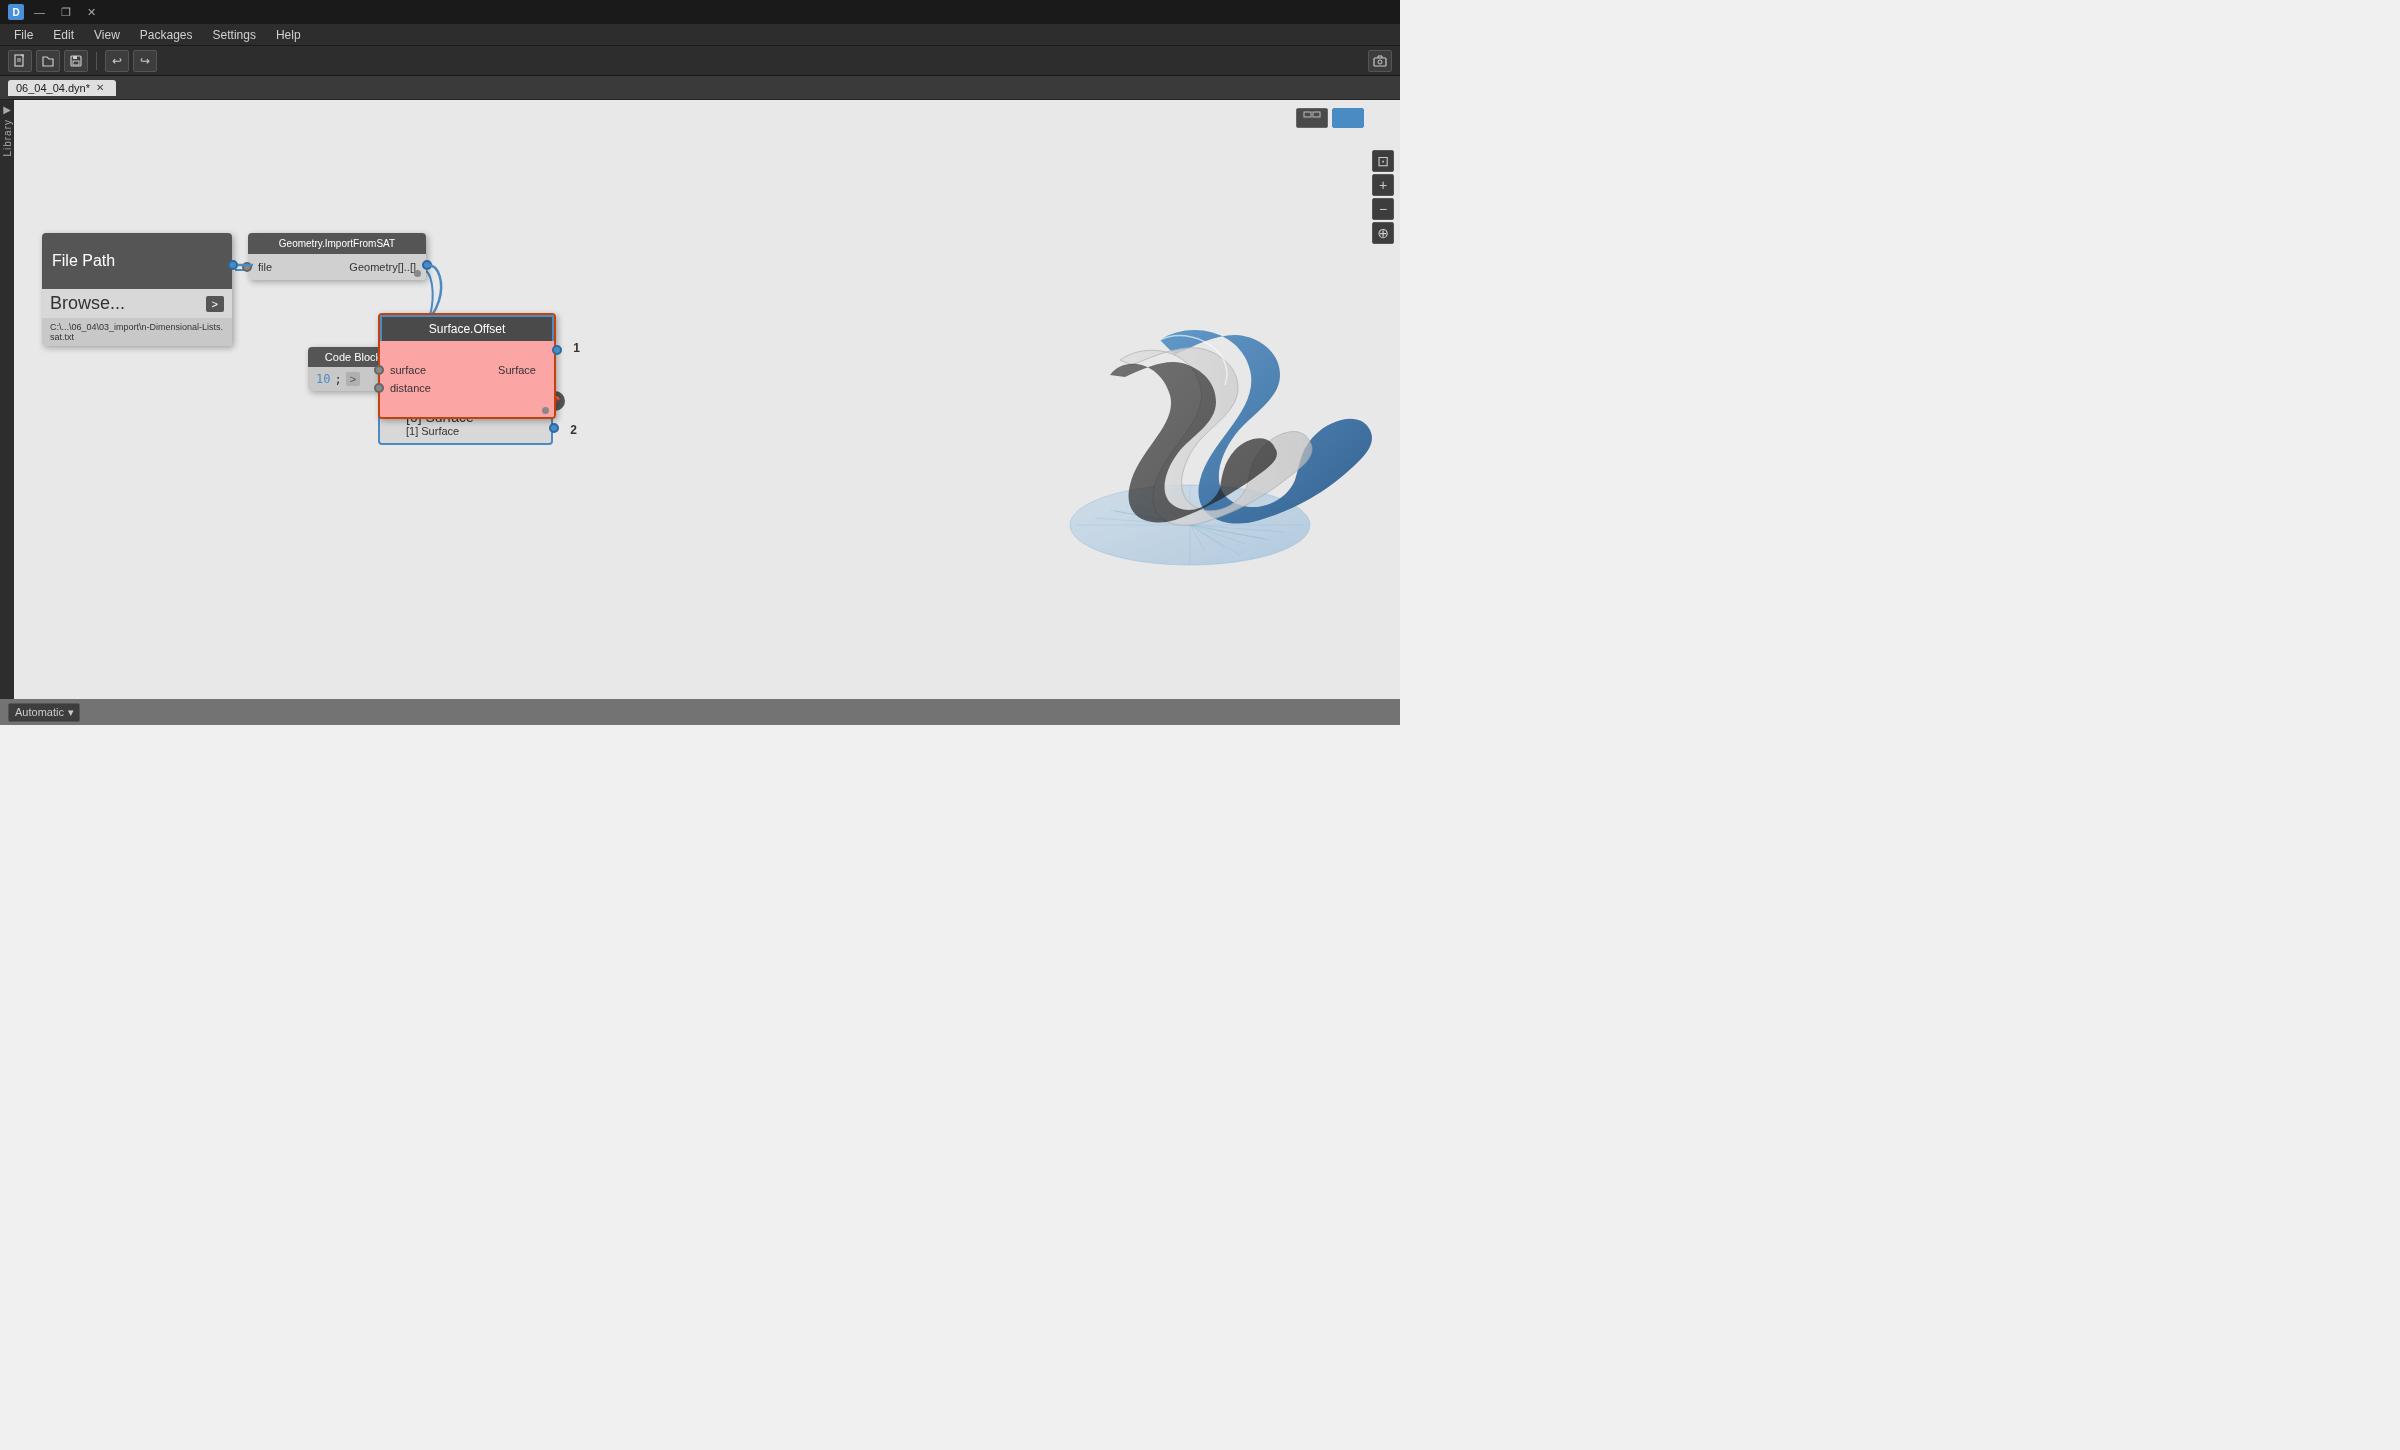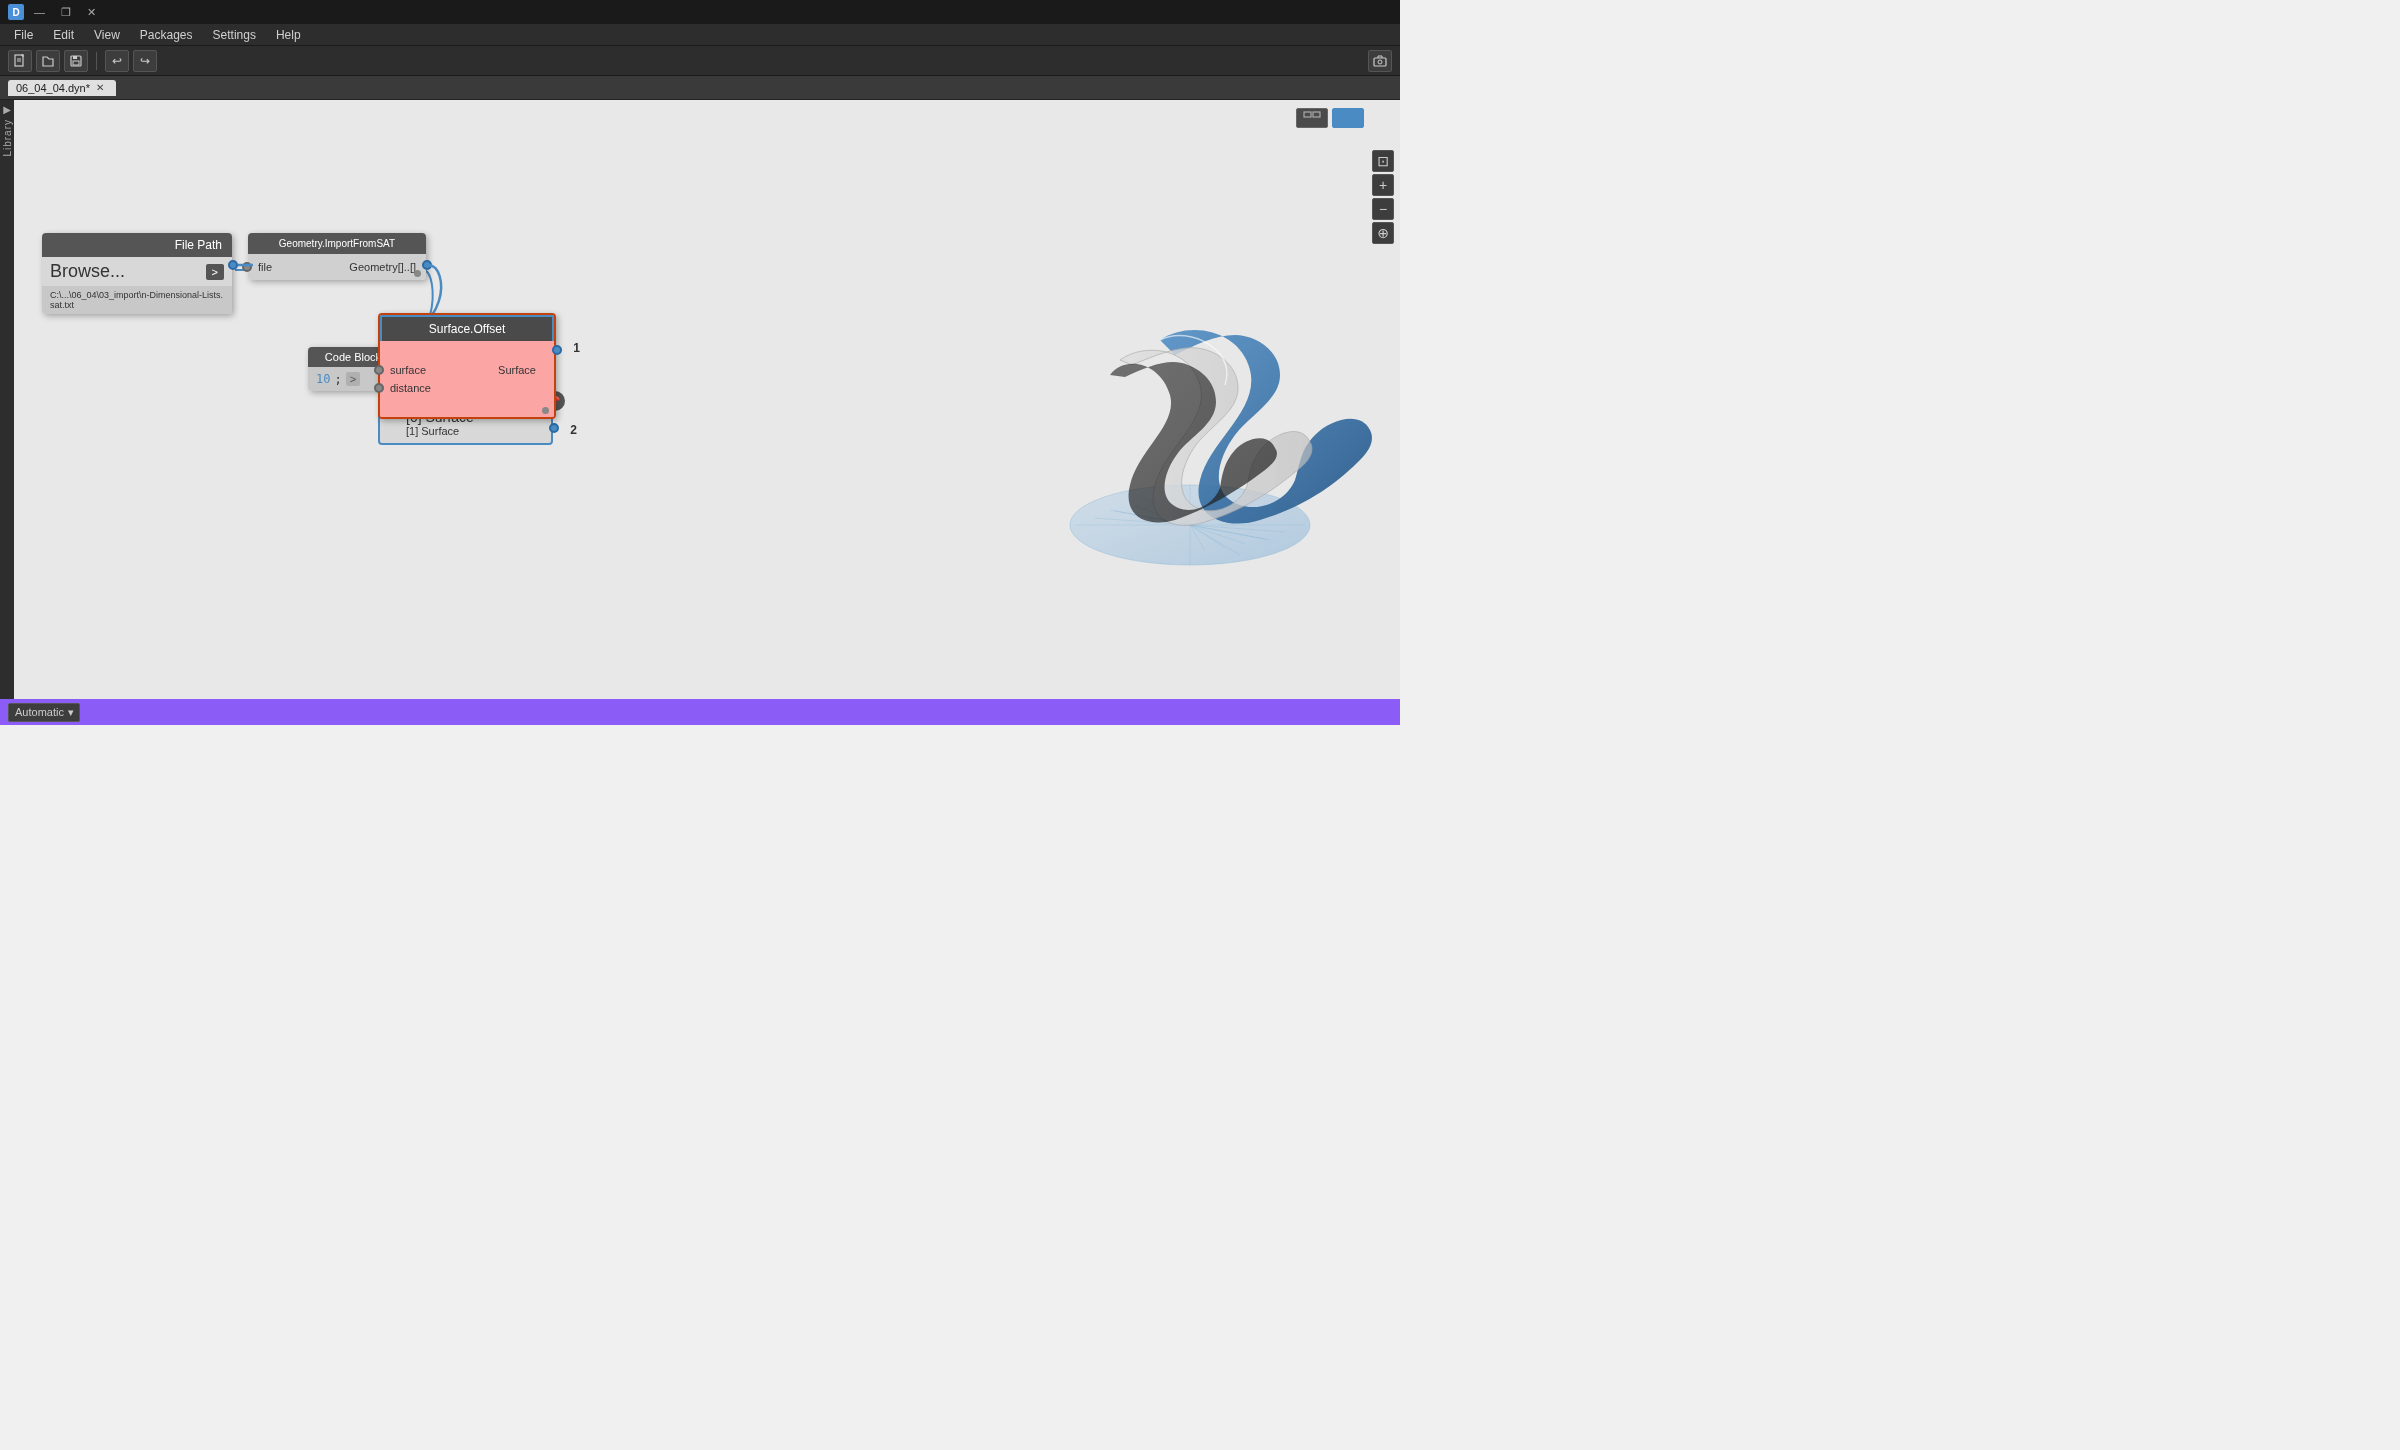--- a/index.html
+++ b/index.html
@@ -207,24 +207,24 @@
 
     
     #node-filepath {
       left: 42px;
       top: 133px;
       width: 190px;
     }
     #node-filepath .node-header {
       background: #555;
       color: white;
-      padding: 5px 10px;
+      padding: 19px 10px;
       border-radius: 4px 4px 0 0;
-      font-size: 12px;
-      text-align: right;
+      font-size: 16px;
+      text-align: left;
     }
     #node-filepath .node-body {
       background: #d0d0d0;
       border-radius: 0 0 4px 4px;
     }
     #node-filepath .browse-row {
       display: flex;
       align-items: center;
       padding: 4px 8px;
       background: #d8d8d8;
@@ -604,20 +604,20 @@
         <path d="M 160,80 C 185,62 230,68 240,105 C 250,140 205,168 195,205 C 185,240 215,252 245,242 C 290,228 320,205 340,188 C 350,180 355,170 350,162 C 342,144 318,152 305,165 C 292,178 290,192 287,206 C 278,228 250,238 232,225 C 214,212 222,184 236,165 C 250,146 278,132 278,108 C 278,85 256,70 237,68 C 218,66 196,75 172,85 Z" fill="url(#whiteGrad)" stroke="#aaa" stroke-width="0.8" opacity="0.85"></path>
 
         <path d="M 150,95 C 165,75 200,82 210,115 C 218,145 178,170 170,205 C 162,237 188,248 215,240 C 255,226 285,205 305,190 C 315,182 320,175 315,168 C 308,152 286,158 275,170 C 264,182 262,195 260,208 C 252,228 228,236 213,225 C 198,214 205,190 218,173 C 231,156 256,144 256,122 C 256,100 238,87 222,83 C 206,79 186,87 165,97 Z" fill="url(#darkGrad)" stroke="none" opacity="0.7"></path>
 
         <path d="M 200,60 C 215,52 235,55 250,65 C 265,75 270,90 265,105" stroke="#ffffff" stroke-width="1.5" fill="none" opacity="0.6"></path>
       </svg>
     </div>
 
   </div>
 
-  <div id="status-bar" style="height:26px; background:#8b5cf6; display:flex; align-items:center; padding:0 8px; gap:6px;">
+  <div id="status-bar" style="height:26px; background:#737373; display:flex; align-items:center; padding:0 8px; gap:6px;">
     <div class="status-dropdown">
       <span>Automatic</span>
       <span>▾</span>
     </div>
   </div>
 
 </div>
 
 </body></html>

